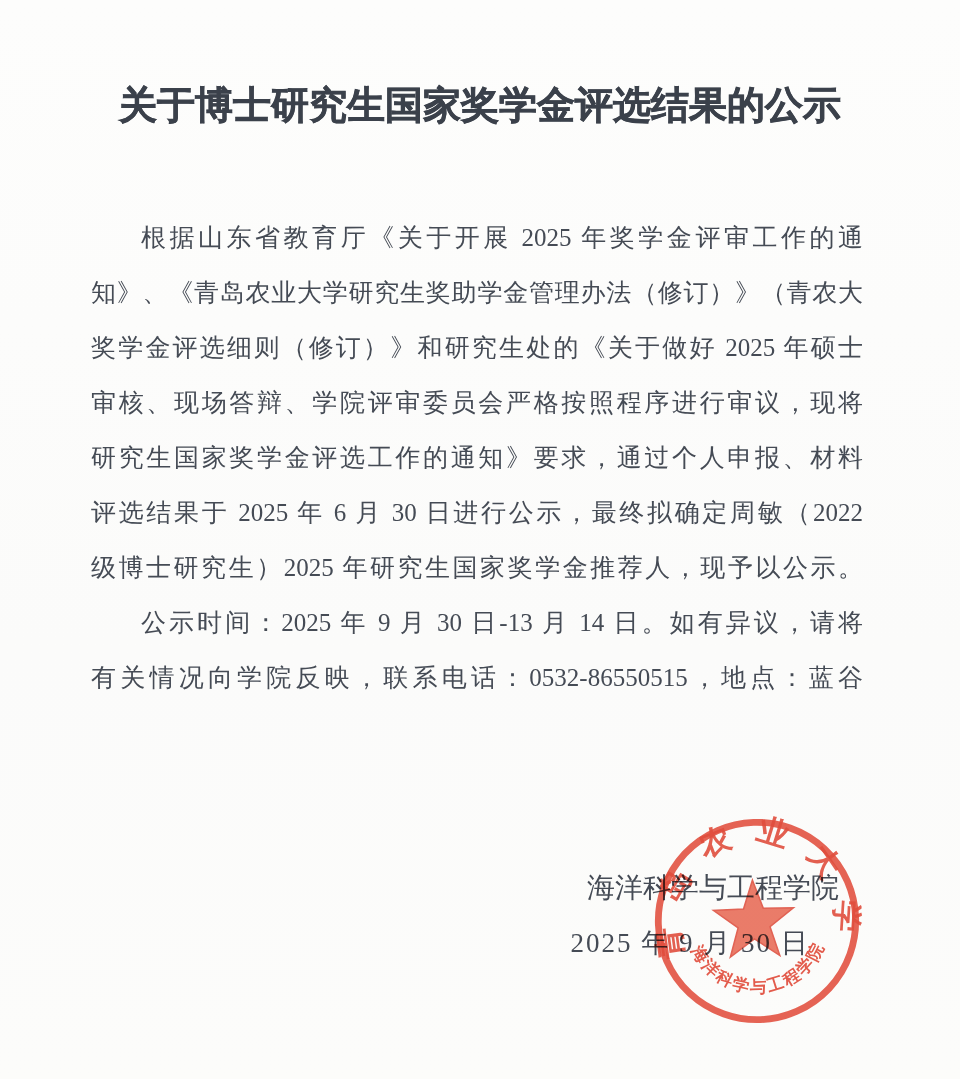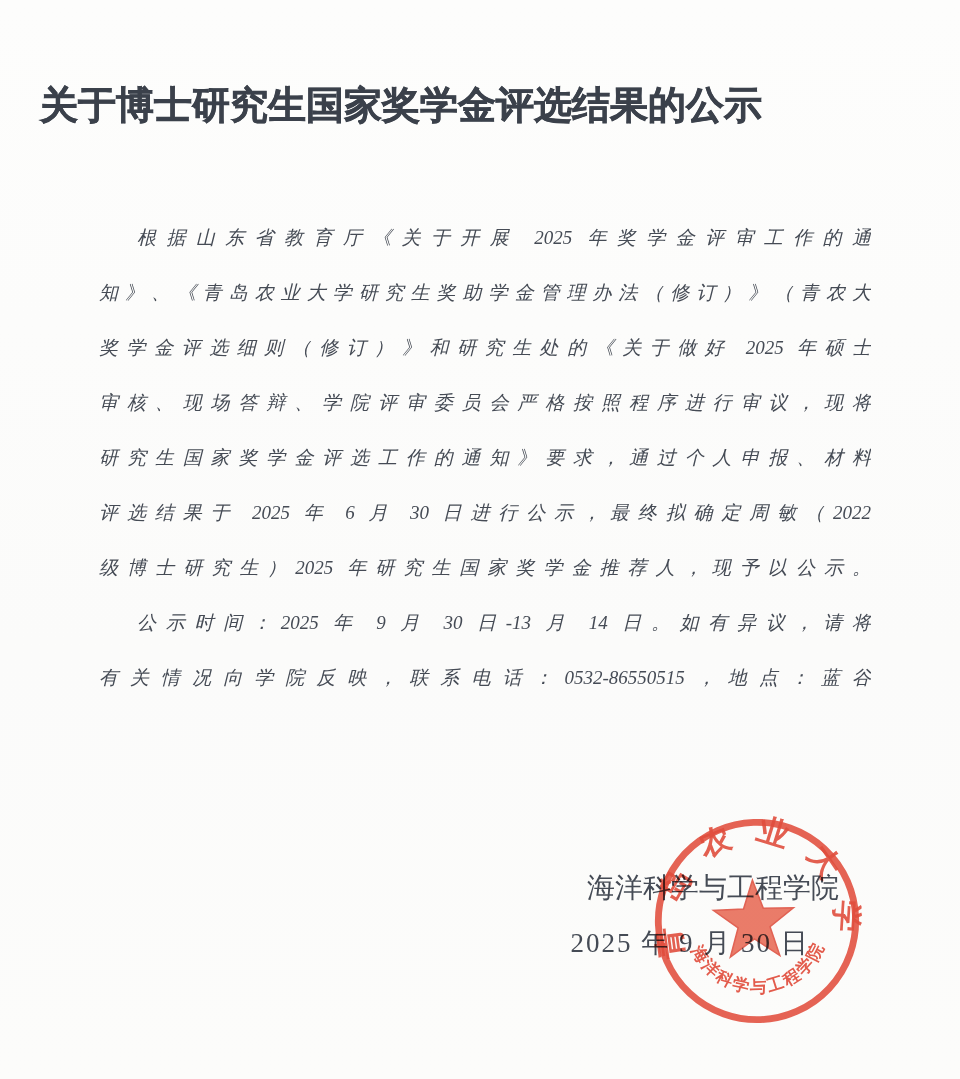--- a/index.html
+++ b/index.html
@@ -11,34 +11,34 @@
     font-family: "Liberation Serif", "DejaVu Serif", serif;
     color: #434954;
   }
   .page {
     position: absolute; inset: 0;
     background: linear-gradient(180deg, #fdfdfc 0%, #fbfbfa 60%, #fcfcfa 100%);
   }
   .doc-title {
     position: absolute;
     top: 80px; left: 40px; right: 40px;
+    text-align: center;
     font-family: "Liberation Sans", "DejaVu Sans", sans-serif;
     font-weight: 900;
     font-size: 38px;
     letter-spacing: 0px;
     color: #3b414b;
     -webkit-text-stroke: 0.6px #3b414b;
   }
   .body-block {
     position: absolute;
-    top: 210px; left: 99px; width: 772px;
-    font-size: 19px;
+    top: 210px; left: 91px; width: 772px;
+    font-size: 25px;
     line-height: 55px;
     color: #454b55;
-    font-style: italic;
   }
   .line {
     height: 55px;
     text-align: justify;
     text-align-last: justify;
     overflow: hidden;
   }
   .line.indent { text-indent: 2em; }
   .line.para-end { text-align-last: left; }
   .sig-org {

